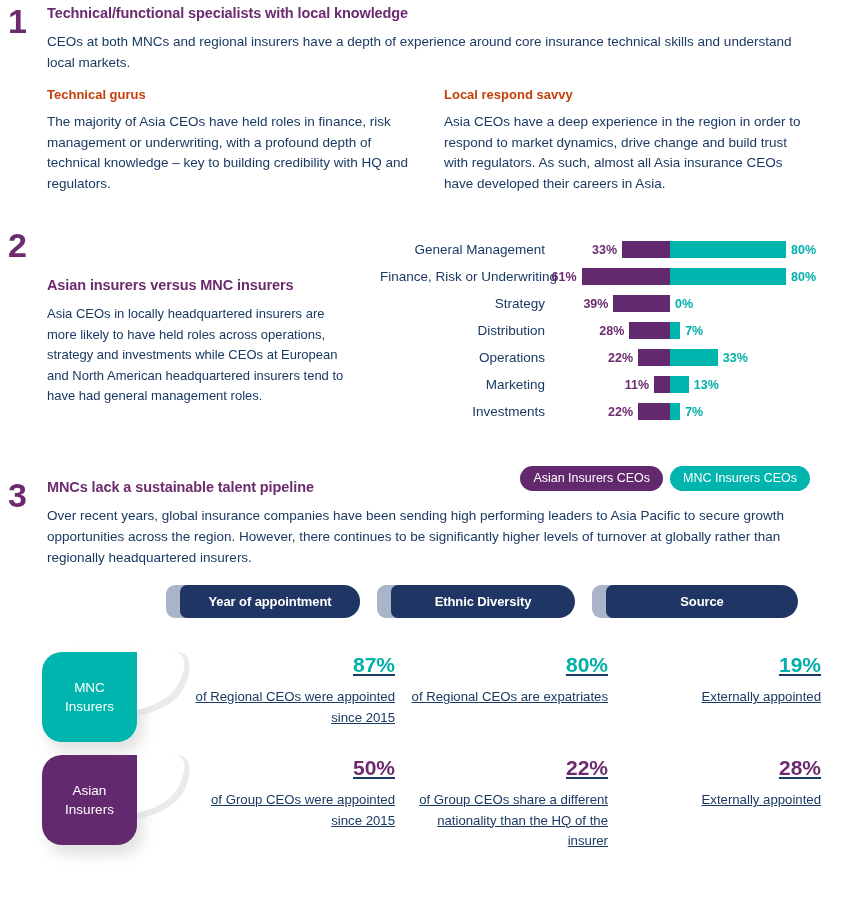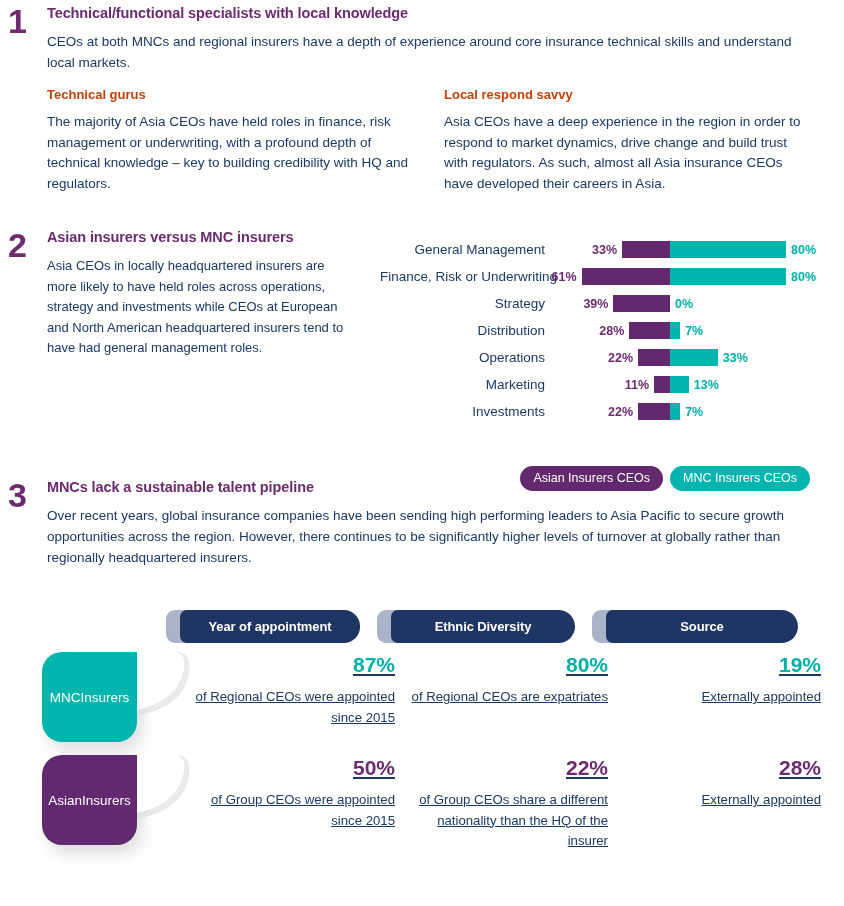--- a/index.html
+++ b/index.html
@@ -34,21 +34,21 @@
   }
 
   
   #sec1{top:4px;}
   #sec1 .cols{position:absolute;left:47px;top:83px;width:762px;display:flex;gap:32px;}
   #sec1 .col{width:365px;}
   #sec1 .col p{font-size:13.5px;line-height:20.5px;}
 
   
   #sec2{top:228px;}
-  #sec2 .sec-body{left:47px;width:300px;right:auto;}
+  #sec2 .sec-body{left:47px;width:300px;right:auto;margin-top:48px;}
   #sec2 p.para{font-size:13px;line-height:20.5px;}
 
   .chart{position:absolute;left:380px;top:8px;width:430px;}
   .row{position:relative;height:27px;display:flex;align-items:center;}
   .cat{
     width:165px;text-align:right;font-size:13.5px;color:#1b3a63;
     padding-right:0;white-space:nowrap;
   }
   .bars{position:relative;flex:1;height:27px;}
   .lbl{
@@ -70,21 +70,21 @@
     font-size:12.5px;color:#ffffff;font-weight:400;white-space:nowrap;
   }
   .pill.purple{background:#63296e;}
   .pill.teal{background:#00b5ad;}
 
   
   #sec3{top:478px;}
   #sec3 .sec-body{left:47px;right:35px;}
   #sec3 p.para{font-size:13.5px;line-height:20.8px;}
 
-  .tabs{position:absolute;left:166px;top:132px;width:660px;display:flex;gap:17px;}
+  .tabs{position:absolute;left:166px;top:107px;width:660px;display:flex;gap:17px;}
   .tab{position:relative;height:33px;}
   .tab .shadow-tab{
     position:absolute;left:0;top:0;width:46px;height:33px;
     background:#a9b4c8;border-radius:9px 9px 9px 9px;
   }
   .tab .main-tab{
     position:absolute;left:14px;top:0;right:0;height:33px;
     background:#1f3563;border-radius:7px 17px 17px 7px;
     display:flex;align-items:center;justify-content:center;
     color:#ffffff;font-size:13px;font-weight:700;letter-spacing:-0.1px;
@@ -101,21 +101,21 @@
 
   .badge-wrap{position:absolute;left:42px;top:0;width:140px;height:100px;}
   .badge-shadow{
     position:absolute;left:5px;top:8px;width:96px;height:92px;
     border-radius:22px 0 22px 22px;
     background:#c9c9c9;filter:blur(7px);opacity:.55;
   }
   .badge{
     position:absolute;left:0;top:0;width:95px;height:90px;
     border-radius:20px 0 20px 20px;
-    display:flex;flex-direction:row;align-items:center;justify-content:center;
+    display:flex;flex-direction:column;align-items:center;justify-content:center;
     color:#ffffff;font-size:13.5px;line-height:19px;text-align:center;
   }
   .badge.teal{background:#00b5ad;}
   .badge.purple{background:#63296e;}
   .tail{
     position:absolute;left:94px;top:0px;width:58px;height:66px;
   }
   .tail svg{display:block;}
 
   .cells{position:absolute;left:182px;top:0;width:640px;display:flex;}

